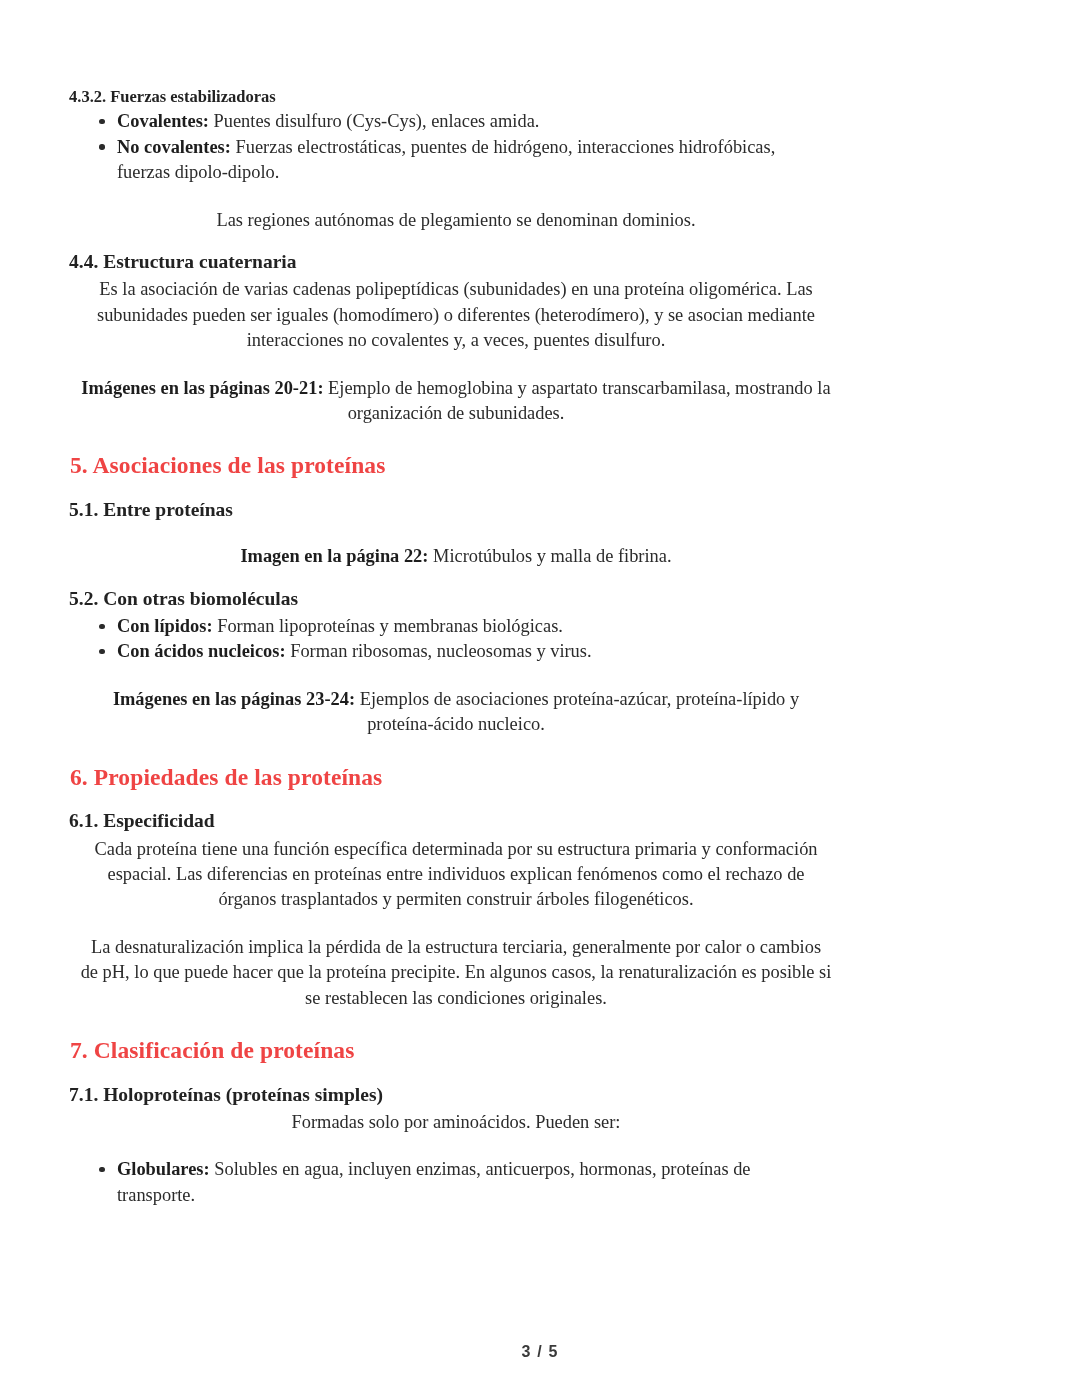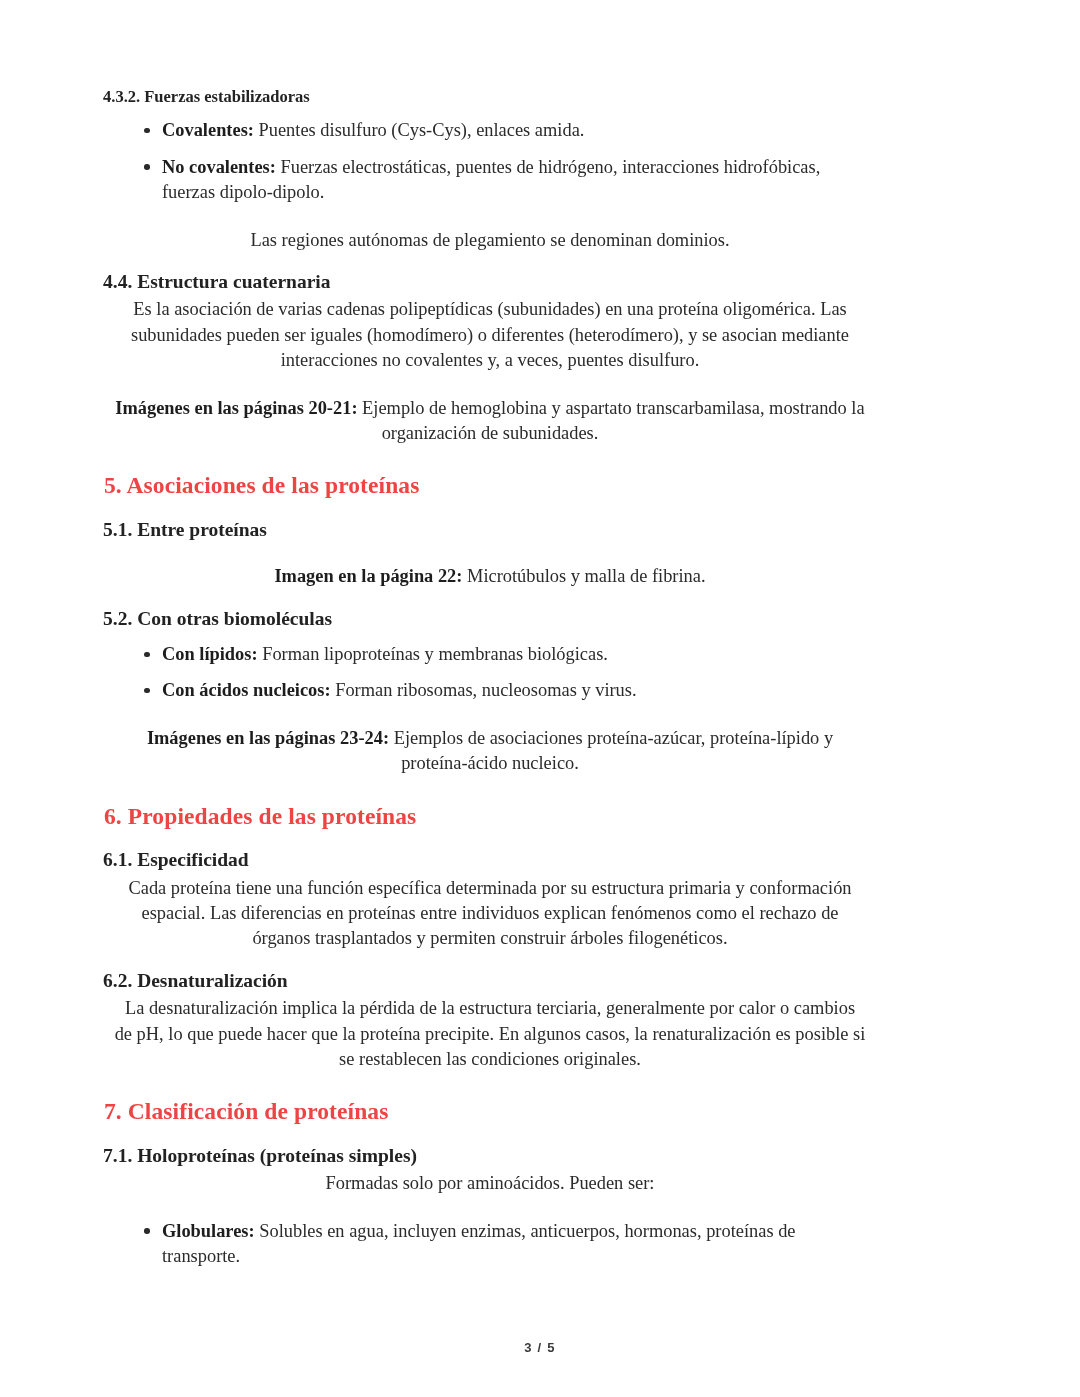--- a/index.html
+++ b/index.html
@@ -18,21 +18,21 @@
   }
 
   .page {
     position: absolute;
     top: 0;
     left: 0;
     width: 1080px;
     height: 1397px;
     background: #ffffff;
     box-sizing: border-box;
-    padding: 86px 158px 0 100px;
+    padding: 86px 158px 0 66px;
   }
 
   .doc-body {
     width: 766px;
   }
 
   
   h2.sec-h2 {
     font-size: 23.5px;
     font-weight: 600;
@@ -75,43 +75,43 @@
     margin: 2px 0 0 0;
     padding: 0;
   }
   ul.bullets.gap-top { margin-top: 22px; }
 
   ul.bullets > li {
     position: relative;
     font-size: 18.4px;
     line-height: 25.4px;
     padding-left: 51px;
-    margin: 11px;
+    margin: 0;
     color: #2b2b2b;
   }
   ul.bullets > li .dot {
     position: absolute;
     left: 33px;
     top: 9.5px;
     width: 5.5px;
     height: 5.5px;
     border-radius: 50%;
     background: #2b2b2b;
     display: block;
   }
 
   
   .footer {
     position: absolute;
     left: 0;
     right: 0;
-    bottom: 42px;
+    bottom: 36px;
     text-align: center;
     font-family: "Liberation Sans", "DejaVu Sans", sans-serif;
-    font-size: 13px;
+    font-size: 16px;
     font-weight: bold;
     letter-spacing: 1.2px;
     color: #3a3a3a;
   }
 </style>
 </head>
 <body>
 
 <div class="page">
   <div class="doc-body">
@@ -148,21 +148,20 @@
         <span class="dot"></span><b class="lead">Con ácidos nucleicos:</b><span> Forman ribosomas, nucleosomas y virus.</span>
       </li>
     </ul>
 
     <p class="para spaced-top"><b class="lead">Imágenes en las páginas 23-24:</b><span> Ejemplos de asociaciones proteína-azúcar, proteína-lípido y proteína-ácido nucleico.</span></p>
 
     <h2 class="sec-h2">6. Propiedades de las proteínas</h2>
     <h3 class="sec-h3">6.1. Especificidad</h3>
     <p class="para">Cada proteína tiene una función específica determinada por su estructura primaria y conformación espacial. Las diferencias en proteínas entre individuos explican fenómenos como el rechazo de órganos trasplantados y permiten construir árboles filogenéticos.</p>
 
-    <h3 class="sec-h3">6.2. Desnaturalización</h3>
     <p class="para">La desnaturalización implica la pérdida de la estructura terciaria, generalmente por calor o cambios de pH, lo que puede hacer que la proteína precipite. En algunos casos, la renaturalización es posible si se restablecen las condiciones originales.</p>
 
     <h2 class="sec-h2">7. Clasificación de proteínas</h2>
     <h3 class="sec-h3">7.1. Holoproteínas (proteínas simples)</h3>
     <p class="para">Formadas solo por aminoácidos. Pueden ser:</p>
 
     <ul class="bullets gap-top">
       <li>
         <span class="dot"></span><b class="lead">Globulares:</b><span> Solubles en agua, incluyen enzimas, anticuerpos, hormonas, proteínas de transporte.</span>
       </li>

